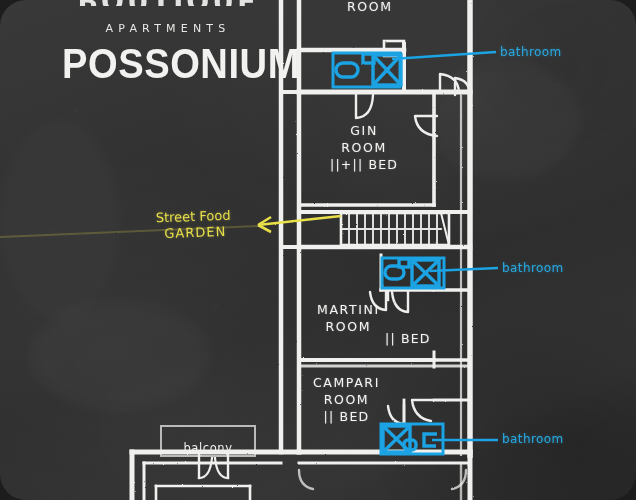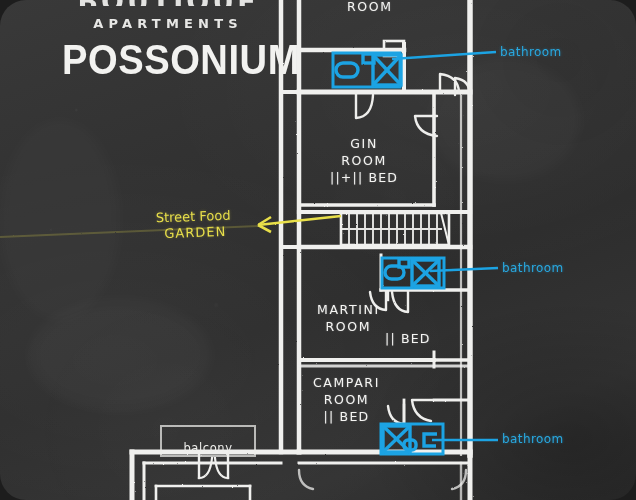--- a/index.html
+++ b/index.html
@@ -54,24 +54,24 @@
     font-family: "DejaVu Sans", sans-serif;
     font-weight: bold;
     font-size: 27px;
     letter-spacing: 3px;
     line-height: 24px;
     height: 16px;
     overflow: hidden;
     opacity: 0.92;
   }
   .t-apartments {
-    font-size: 13px;
-    font-weight: bold;
+    font-size: 11px;
+    font-weight: normal;
     letter-spacing: 5.2px;
-    margin-top: 10px;
+    margin-top: 16px;
     opacity: 0.95;
   }
   .t-possonium {
     font-family: "Liberation Sans", sans-serif;
     font-weight: bold;
     font-size: 36px;
     letter-spacing: 0.5px;
     margin-top: 4px;
     transform: scaleX(1.06) scaleY(1.18);
     transform-origin: center top;
@@ -301,21 +301,21 @@
       <line x1="258" y1="225" x2="341" y2="216"></line>
       <path d="M258 225 L271 217 M258 225 L271 232" stroke-width="2.6"></path>
       <line x1="0" y1="237" x2="258" y2="226" stroke-width="2.2" opacity="0.22"></line>
     </g>
   </svg>
 
   <div class="plan-label" style="left:347px; top:-2px;">
     <span>ROOM</span>
   </div>
 
-  <div class="plan-label" style="left:330px; top:135px;">
+  <div class="plan-label" style="left:330px; top:122px;">
     <div>GIN</div>
     <div>ROOM</div>
     <div class="bedline">||+|| BED</div>
   </div>
 
   <div class="plan-label" style="left:317px; top:301px;">
     <div>MARTINI</div>
     <div>ROOM</div>
   </div>
   <div class="plan-label" style="left:385px; top:330px;">

